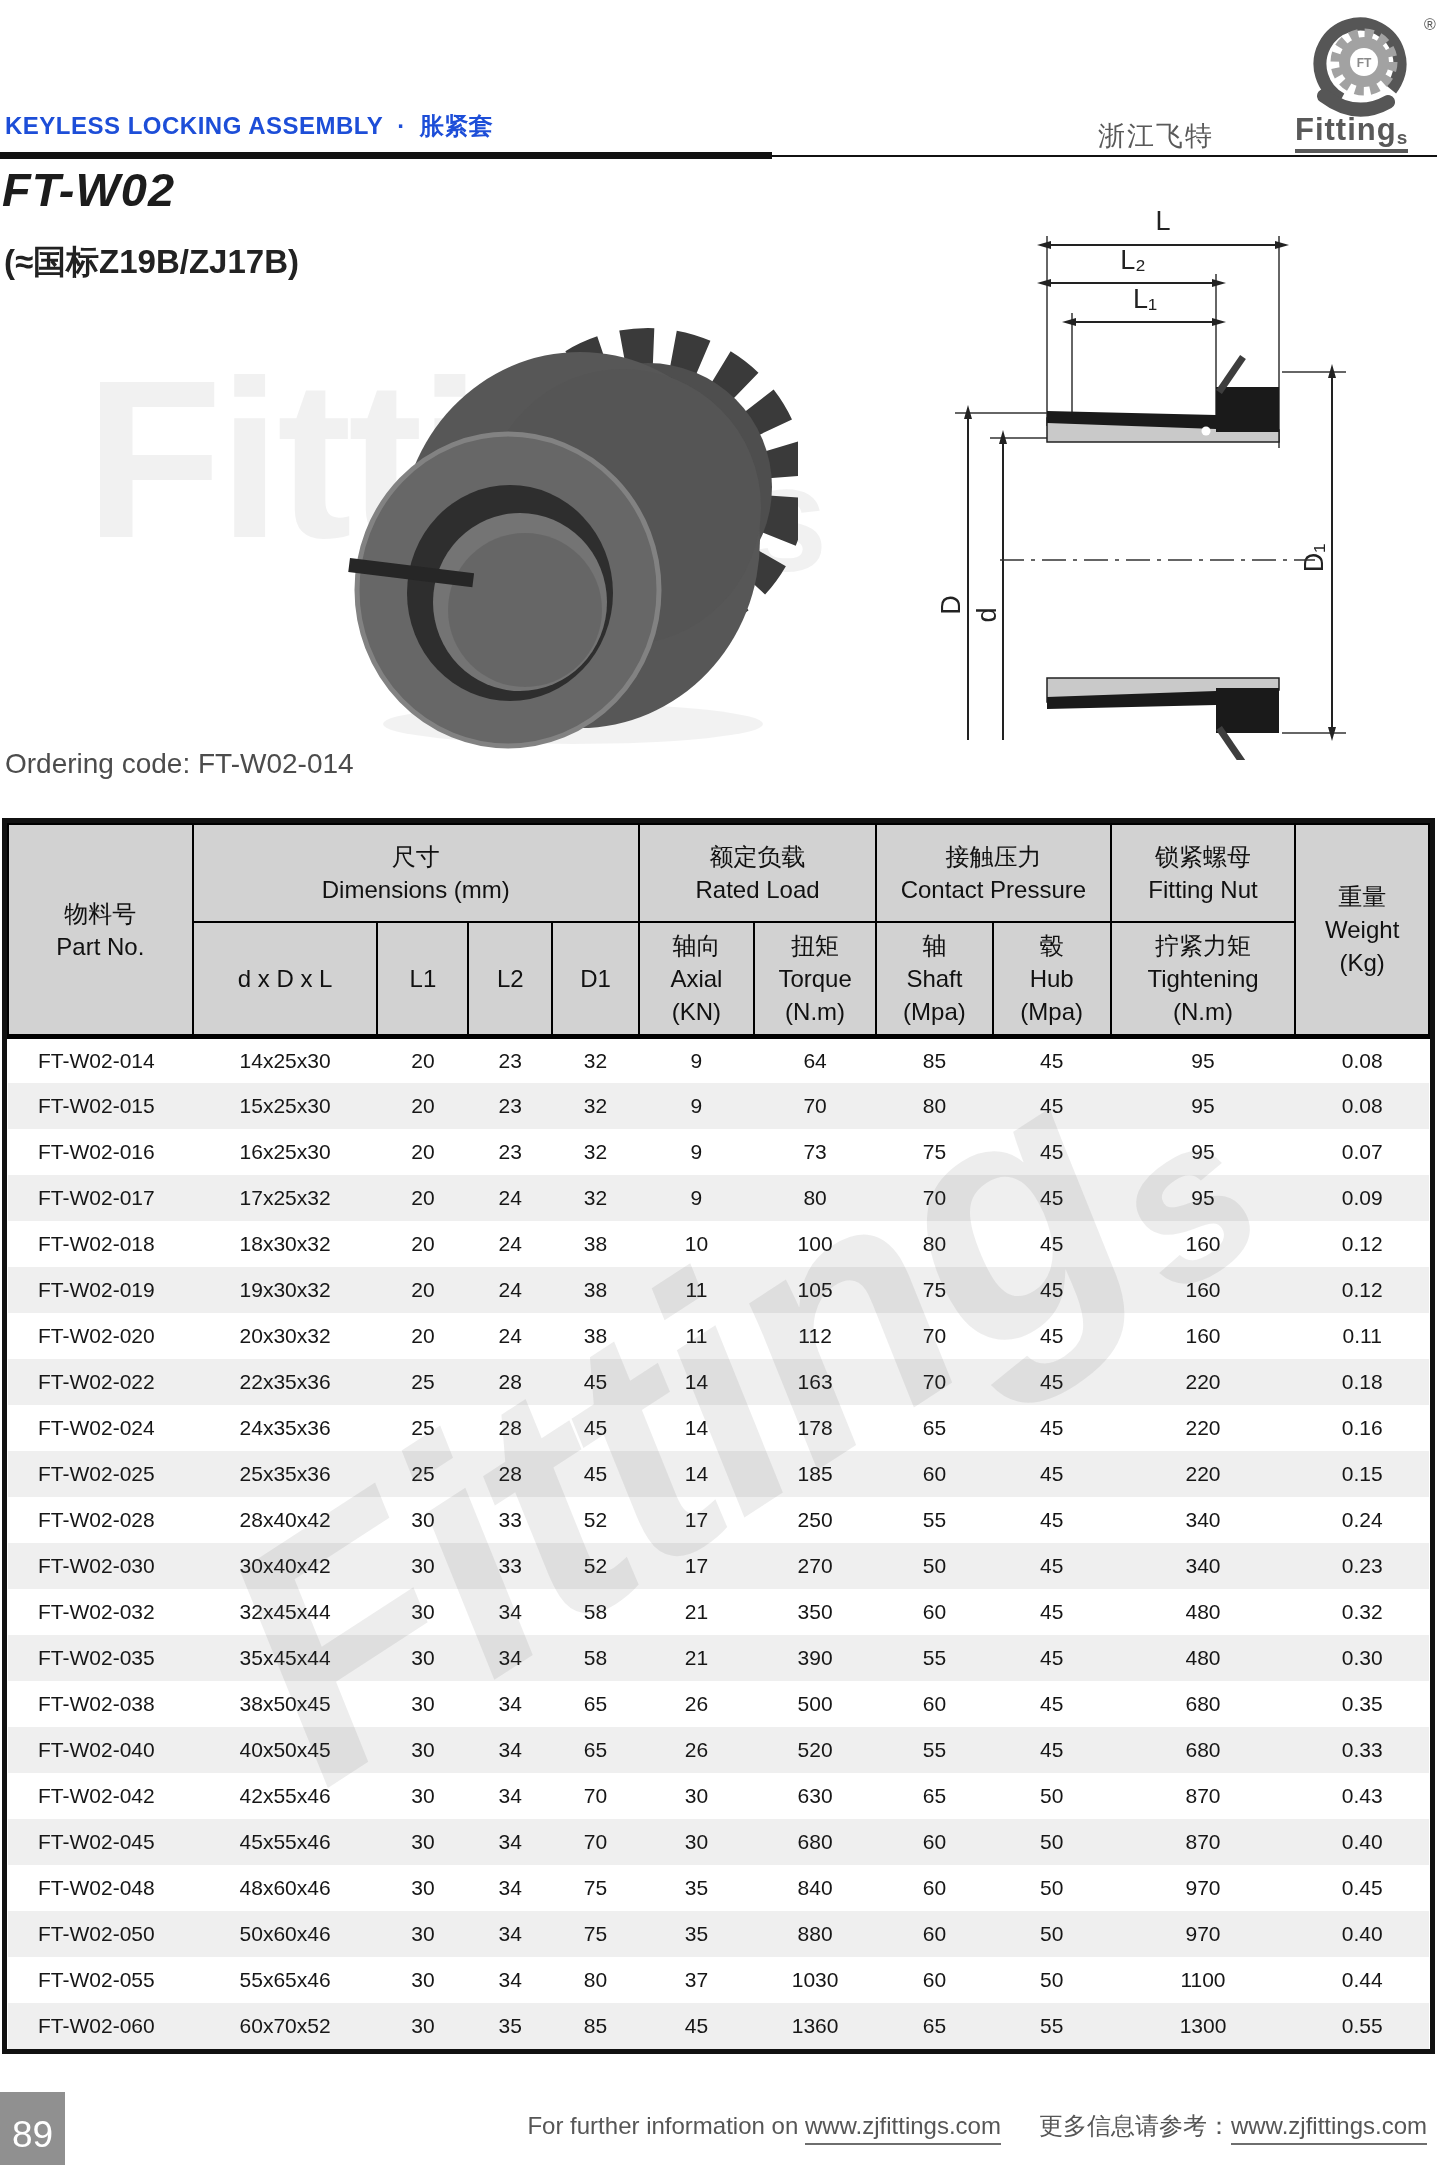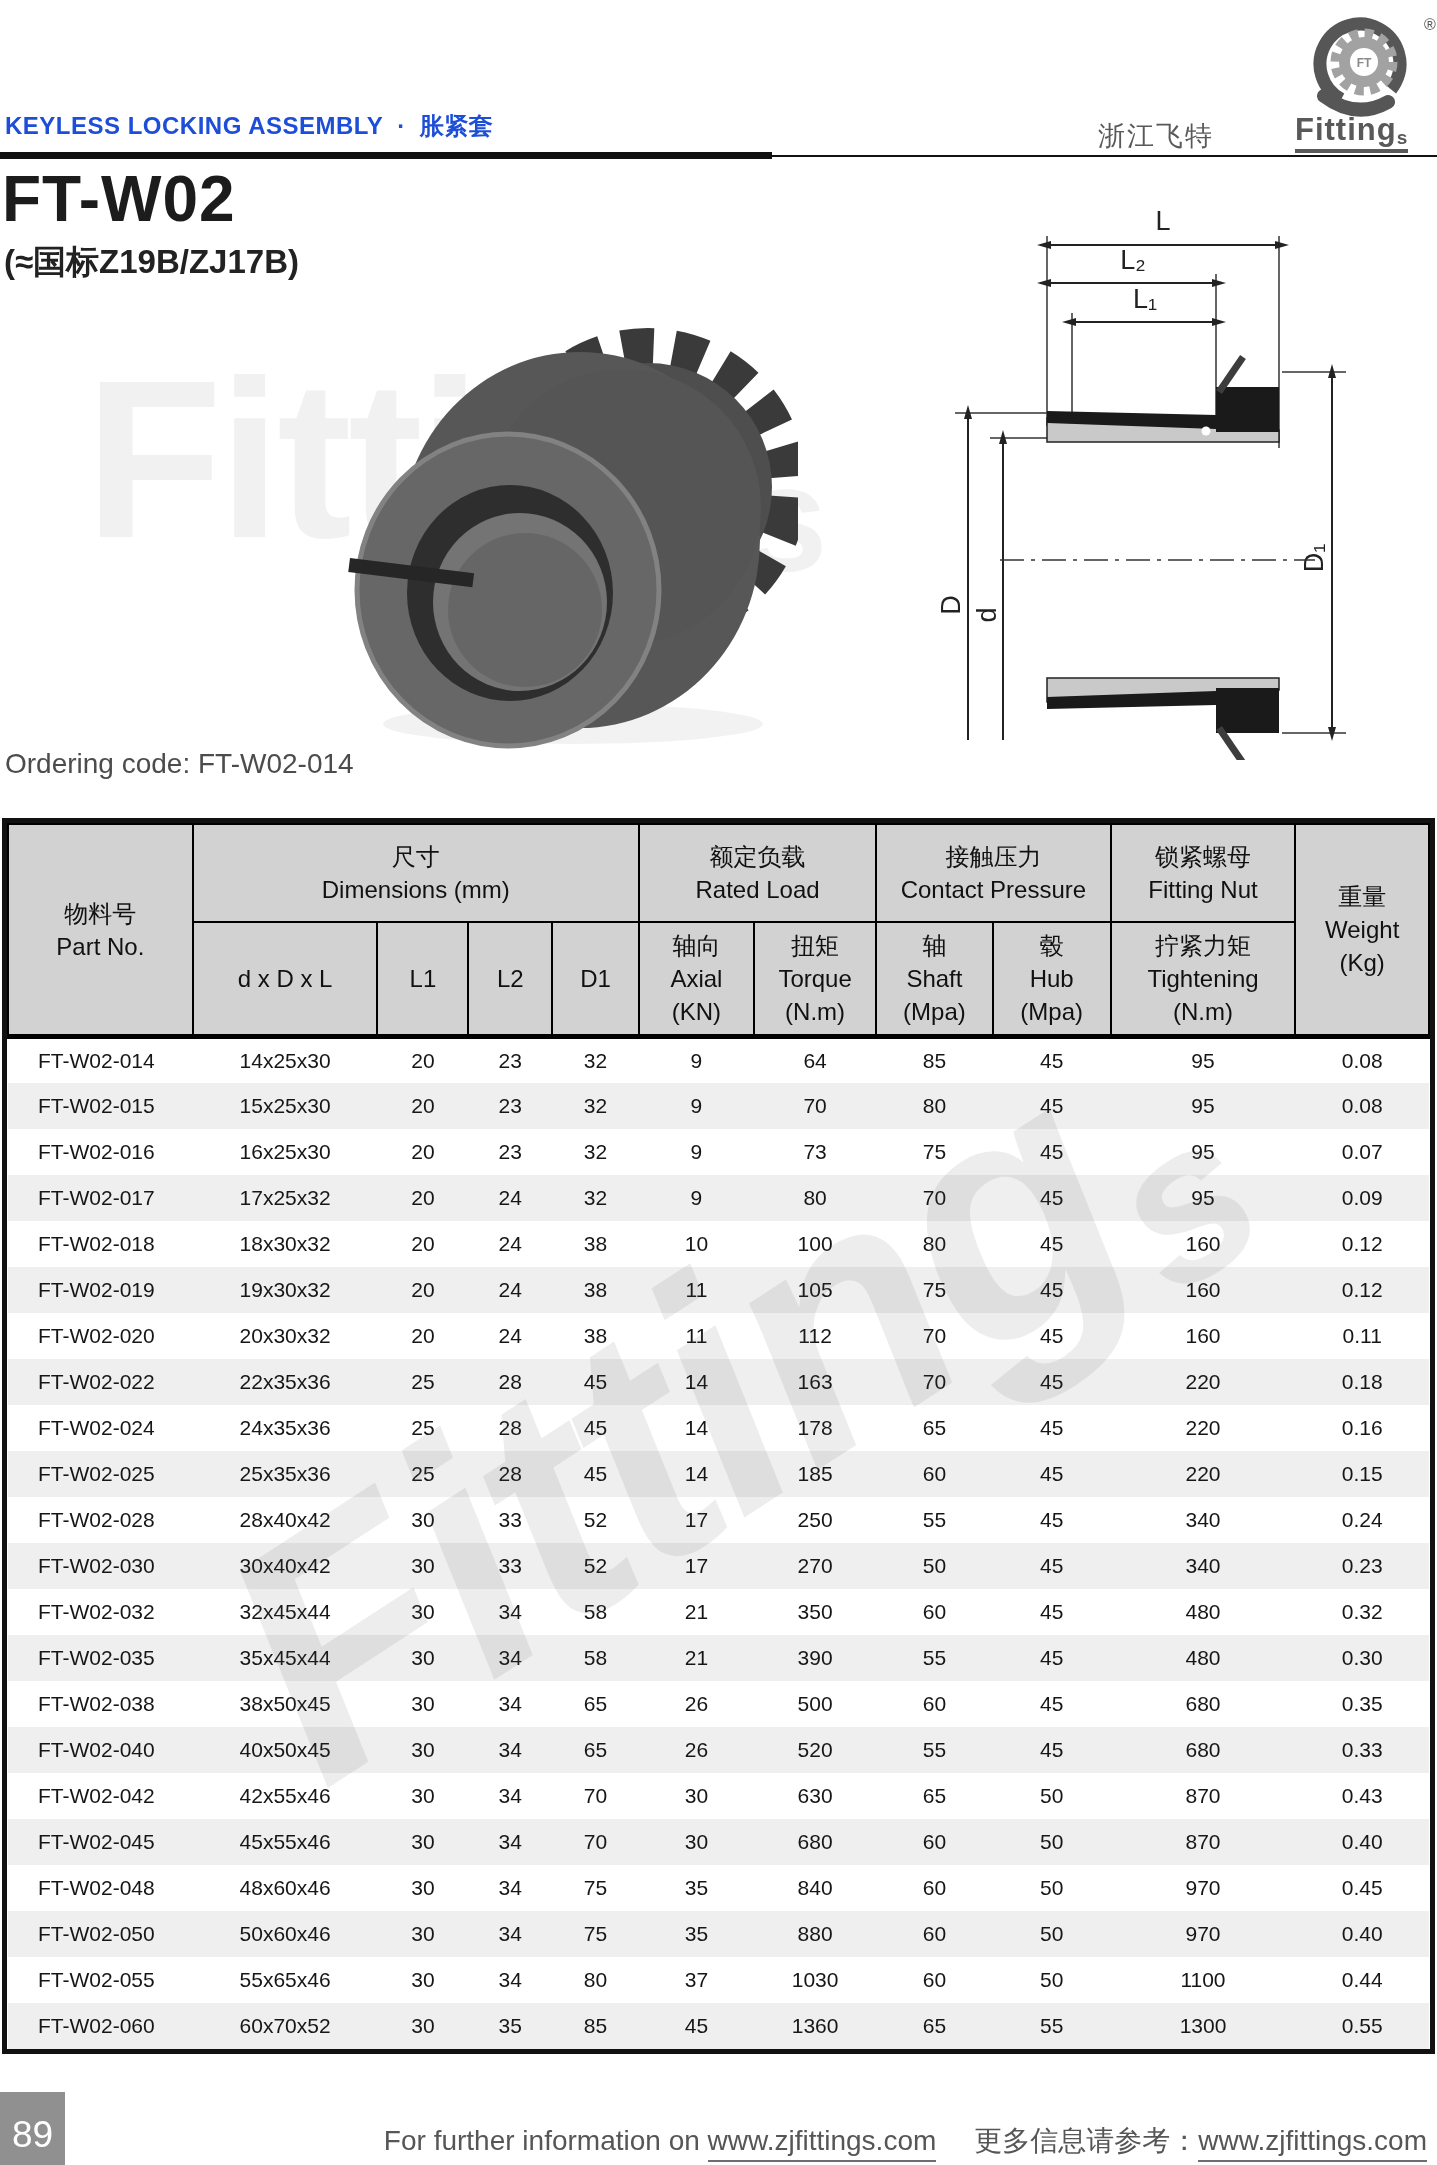--- a/index.html
+++ b/index.html
@@ -12,21 +12,21 @@
   .cat-title .sep { margin:0 14px; }
   .rule-thick { position:absolute; left:0; top:152px; width:772px; height:7px; background:#111; }
   .rule-thin  { position:absolute; left:772px; top:155px; width:665px; height:2px; background:#111; }
 
   .logo-box { position:absolute; left:1288px; top:14px; width:150px; height:105px; }
   .brand-zh { position:absolute; left:1098px; top:118px; font-size:27px; color:#595959; letter-spacing:2px; }
   .brand-en { position:absolute; left:1295px; top:114px; font-size:31px; font-weight:800; color:#595959; letter-spacing:1px; border-bottom:4px solid #595959; padding-bottom:1px; line-height:1.05; }
   .brand-en .sub { font-size:19px; font-weight:800; vertical-align:-4px; }
 
   
-  .model { position:absolute; left:2px; top:162px; font-size:64px; font-weight:700; letter-spacing:1px; color:#1c1c1c; }
+  .model { position:absolute; left:2px; top:162px; font-size:47px; font-weight:700; letter-spacing:1px; color:#1c1c1c;font-style:italic; }
   .standard { position:absolute; left:4px; top:240px; font-size:33px; font-weight:600; color:#222; }
 
   
   .wm-horiz { position:absolute; left:85px; top:330px; width:1330px; font-size:225px; font-weight:800; letter-spacing:-4px; color:rgba(70,70,70,0.075); white-space:nowrap; z-index:0; pointer-events:none; }
   .wm-horiz .sub { font-size:150px; vertical-align:-34px; }
   .photo-svg   { position:absolute; left:318px; top:272px; z-index:1; }
   .drawing-svg { position:absolute; left:850px; top:180px; z-index:1; }
 
   
   .ordering { position:absolute; left:5px; top:748px; font-size:28px; color:#4c4c4c; z-index:2; }
@@ -40,21 +40,21 @@
   thead tr.sub th, thead th.span2 { border-bottom-width:5px; }
   tbody td { border:none; text-align:center; font-size:21px; color:#161616; height:46px; padding:0 2px; }
   tbody td.c-part { text-align:left; padding-left:30px; }
   tbody tr:nth-child(even) { background:#efefef; }
 
   .wm-diag { position:absolute; left:40px; top:1215px; width:1360px; height:360px; line-height:360px; text-align:center; font-size:335px; font-weight:800; font-style:italic; letter-spacing:-6px; color:rgba(80,80,80,0.10); transform:rotate(-33deg); z-index:3; pointer-events:none; white-space:nowrap; }
   .wm-diag .sub { font-size:220px; vertical-align:-50px; }
 
   
   .page-num { position:absolute; left:0; top:2092px; width:65px; height:73px; background:#909090; color:#fff; font-size:37px; text-align:center; line-height:86px; }
-  .footer-links { position:absolute; right:10px; top:2110px; display:flex; gap:38px; font-size:28px; color:#565656; align-items:baseline; z-index:2;margin-top:12px; }
+  .footer-links { position:absolute; right:10px; top:2110px; display:flex; gap:38px; font-size:24px; color:#565656; align-items:baseline; z-index:2; }
   .footer-links .lnk { border-bottom:2px solid #6e6e6e; padding-bottom:4px; color:#565656; }
 
   .dimlabel { font-size:27px; fill:#222; font-family:"Liberation Sans","DejaVu Sans",sans-serif; }
 </style>
 </head>
 <body>
 
 <div class="page">
 
   <div class="cat-title"><span>KEYLESS LOCKING ASSEMBLY</span><span class="sep">·</span><span>胀紧套</span></div>

